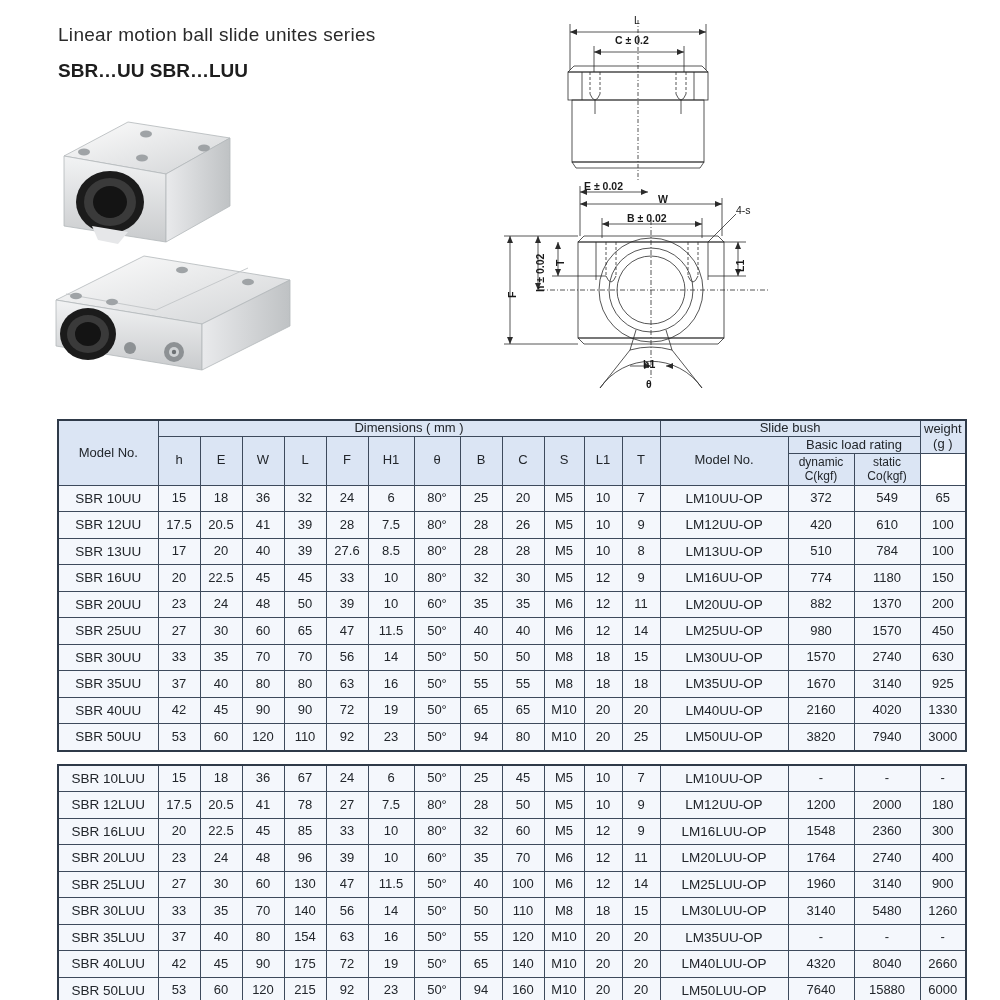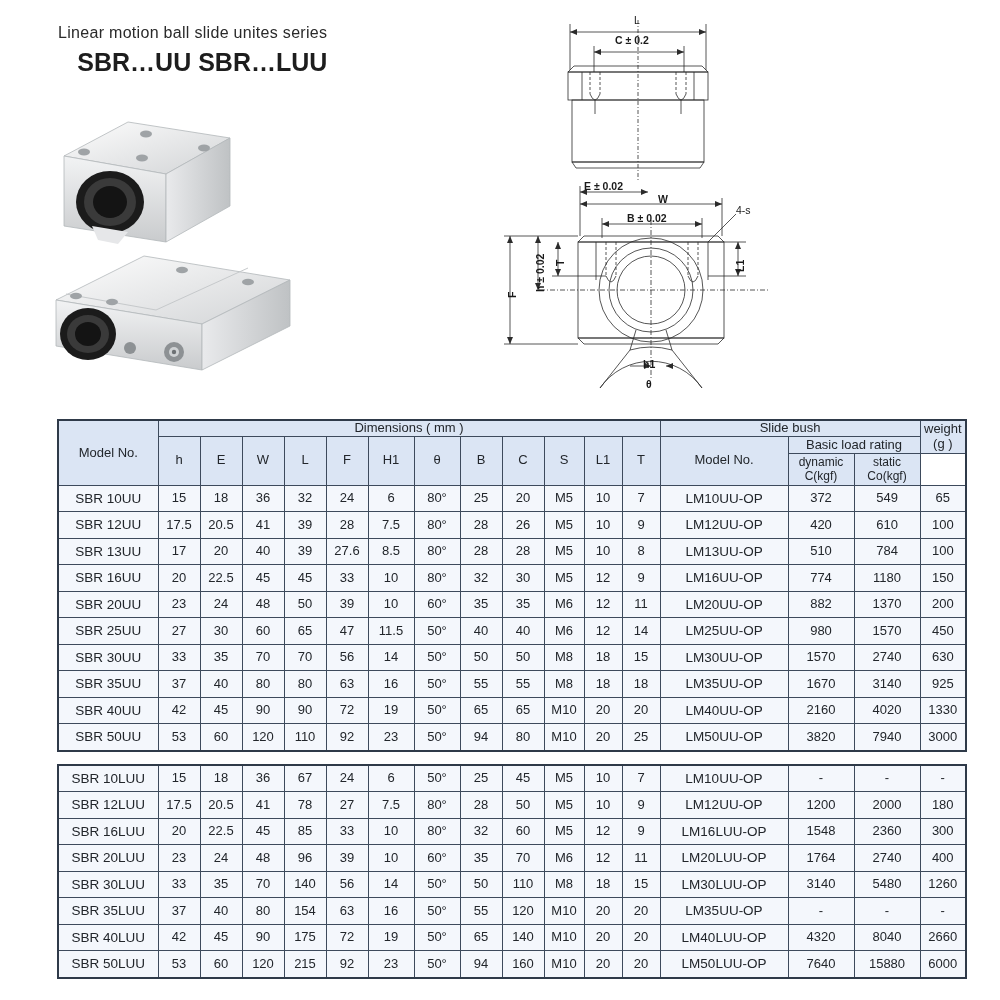--- a/index.html
+++ b/index.html
@@ -6,22 +6,22 @@
   body{
     width:1000px;height:1000px;
     background:#ffffff;
     font-family:"Liberation Sans", sans-serif;
     color:#231f20;
     overflow:hidden;
     position:relative;
   }
   
   #title-block{position:absolute;left:58px;top:24px;}
-  #title-line-1{font-size:16px;letter-spacing:.3px;color:#2a2a2a;white-space:nowrap;}
-  #title-line-2{font-size:25px;font-weight:bold;margin-top:6px;color:#1d1d1d;white-space:nowrap;text-align:right;}
+  #title-line-1{font-size:19px;letter-spacing:.3px;color:#2a2a2a;white-space:nowrap;}
+  #title-line-2{font-size:19px;font-weight:bold;margin-top:14px;color:#1d1d1d;white-space:nowrap;}
 
   
   #photos{position:absolute;left:52px;top:104px;width:260px;height:280px;}
   .photo{position:absolute;}
 
   
   #drawings{position:absolute;left:460px;top:4px;width:320px;height:392px;}
   .dim-txt{position:absolute;font-size:10.5px;color:#1a1a1a;white-space:nowrap;}
   .dim-txt.rot{transform-origin:0 0;transform:rotate(-90deg);}
 
@@ -594,20 +594,39 @@
           <td>70</td>
           <td>M6</td>
           <td>12</td>
           <td>11</td>
           <td class="modelcell">LM20LUU-OP</td>
           <td>1764</td>
           <td>2740</td>
           <td>400</td>
         </tr>
         <tr>
+          <td class="modelcell">SBR 25LUU</td>
+          <td>27</td>
+          <td>30</td>
+          <td>60</td>
+          <td>130</td>
+          <td>47</td>
+          <td>11.5</td>
+          <td>50°</td>
+          <td>40</td>
+          <td>100</td>
+          <td>M6</td>
+          <td>12</td>
+          <td>14</td>
+          <td class="modelcell">LM25LUU-OP</td>
+          <td>1960</td>
+          <td>3140</td>
+          <td>900</td>
+        </tr>
+        <tr>
           <td class="modelcell">SBR 30LUU</td>
           <td>33</td>
           <td>35</td>
           <td>70</td>
           <td>140</td>
           <td>56</td>
           <td>14</td>
           <td>50°</td>
           <td>50</td>
           <td>110</td>

